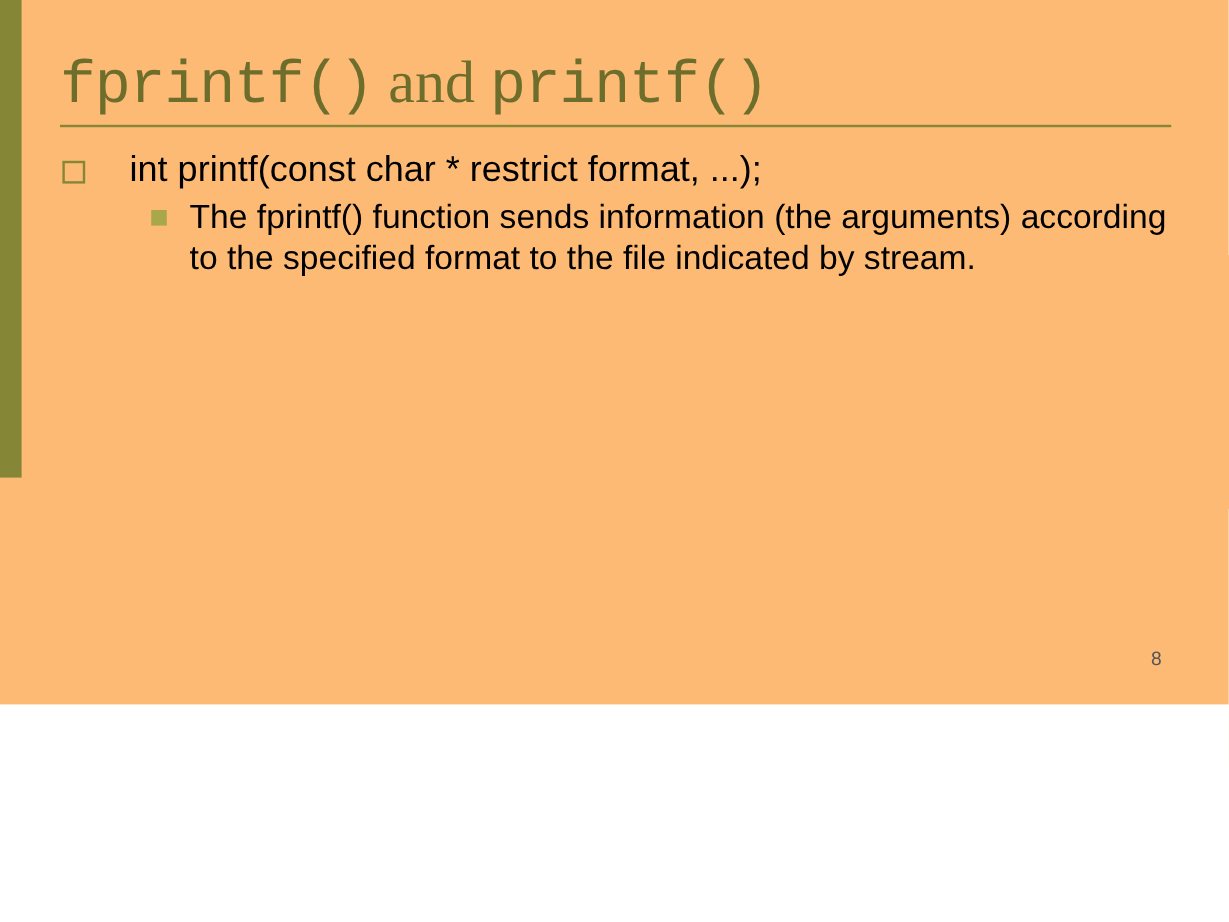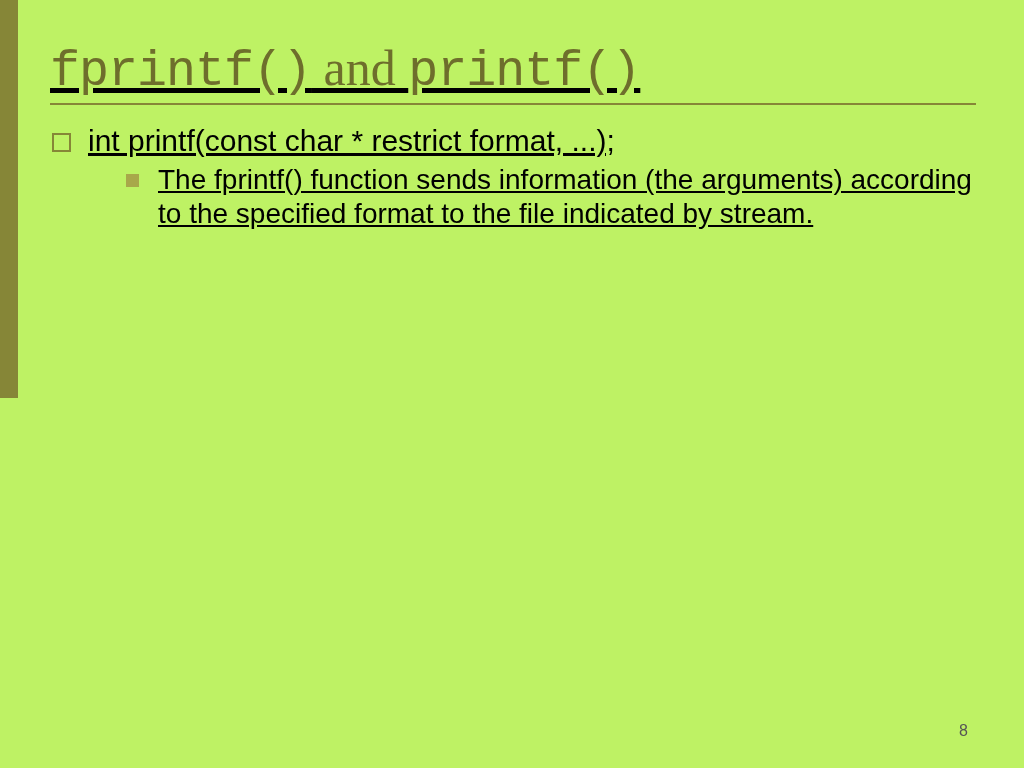--- a/index.html
+++ b/index.html
@@ -1,23 +1,22 @@
 <!DOCTYPE html>
 <html><head>
 <meta charset="utf-8">
 <style>
   * { margin: 0; padding: 0; box-sizing: border-box; }
   html, body { width: 1024px; height: 768px; font-family: Verdana, Geneva, sans-serif; background: #fff; }
   .slide {
     width: 1024px;
-    height: 768px;
-    background: #bef264;
+    height: 587px;
+    background: #fdba74;
     position: relative;
     overflow: hidden;
-    text-decoration: underline;
   }
   .sidebar {
     position: absolute;
     left: 0;
     top: 0;
     width: 18px;
     height: 398px;
     background: #868637;
   }
   .title-wrap {
@@ -34,21 +33,21 @@
   .title .mono { font-family: "Courier New", Courier, monospace; letter-spacing: -1px; }
   .title .serif { font-family: Georgia, "Times New Roman", serif; font-weight: 400; }
   .content {
     margin: 18px 52px 0 52px;
     color: #000;
     font-size: 30px;
     line-height: 1.22;
   }
   .l1 {
     margin: 0 0 4px 0;
-    padding-left: 36px;
+    padding-left: 56px;
     position: relative;
   }
   .l1::before {
     content: "";
     position: absolute;
     left: 0;
     top: 10px;
     width: 15px;
     height: 15px;
     border: 2px solid #868637;

